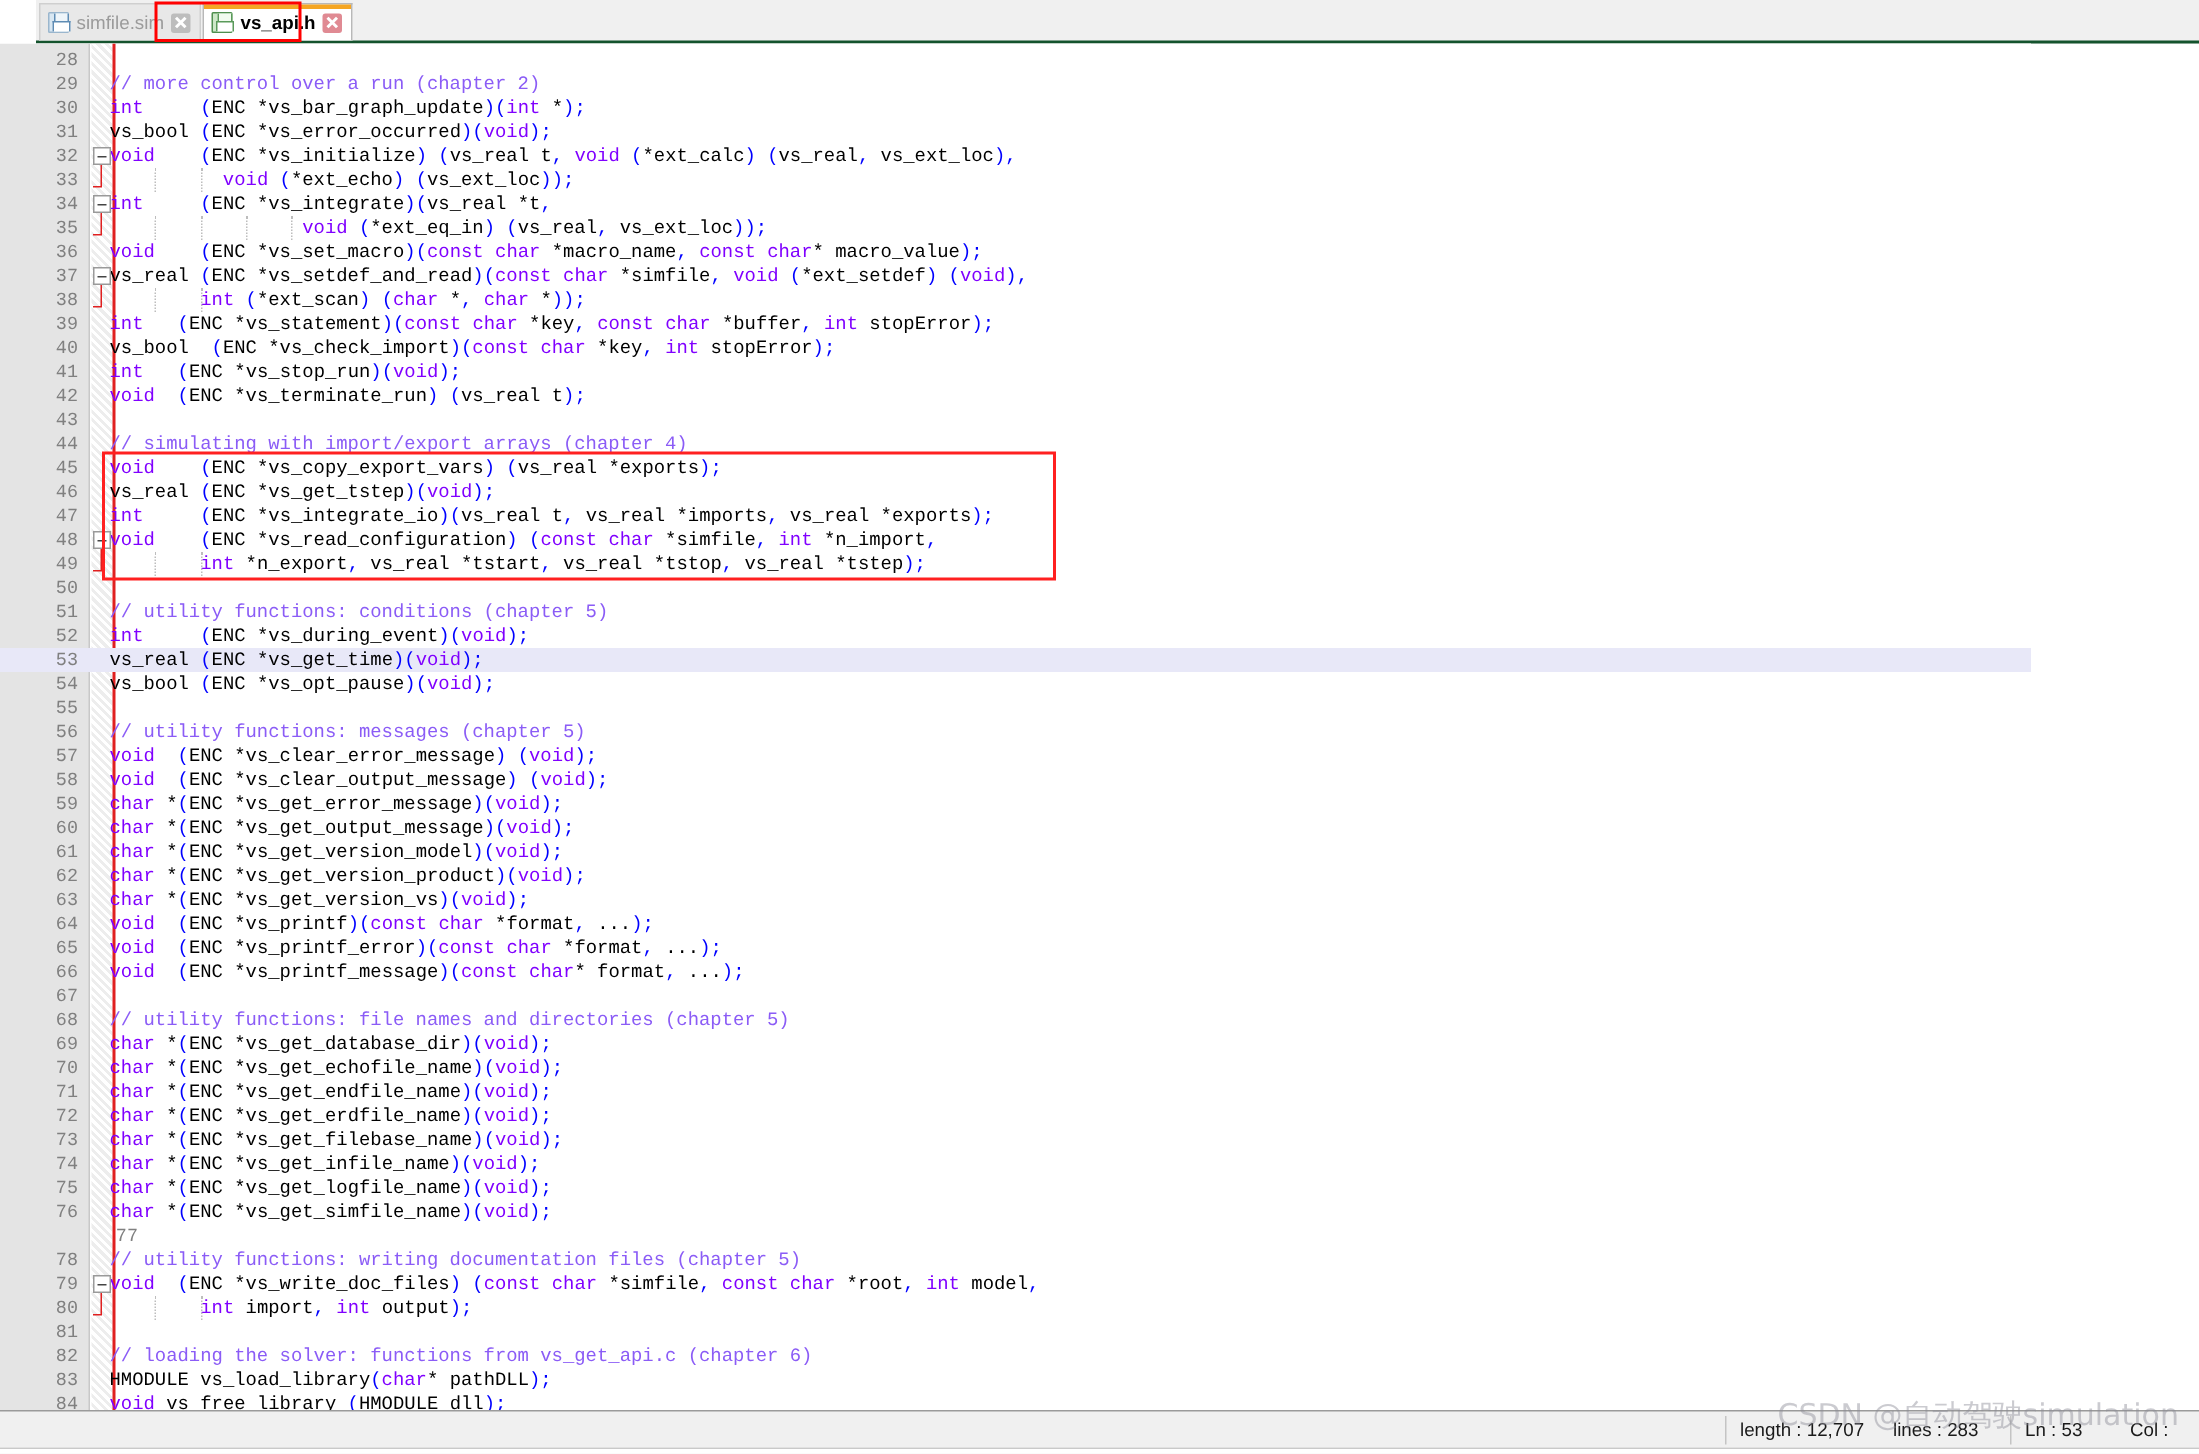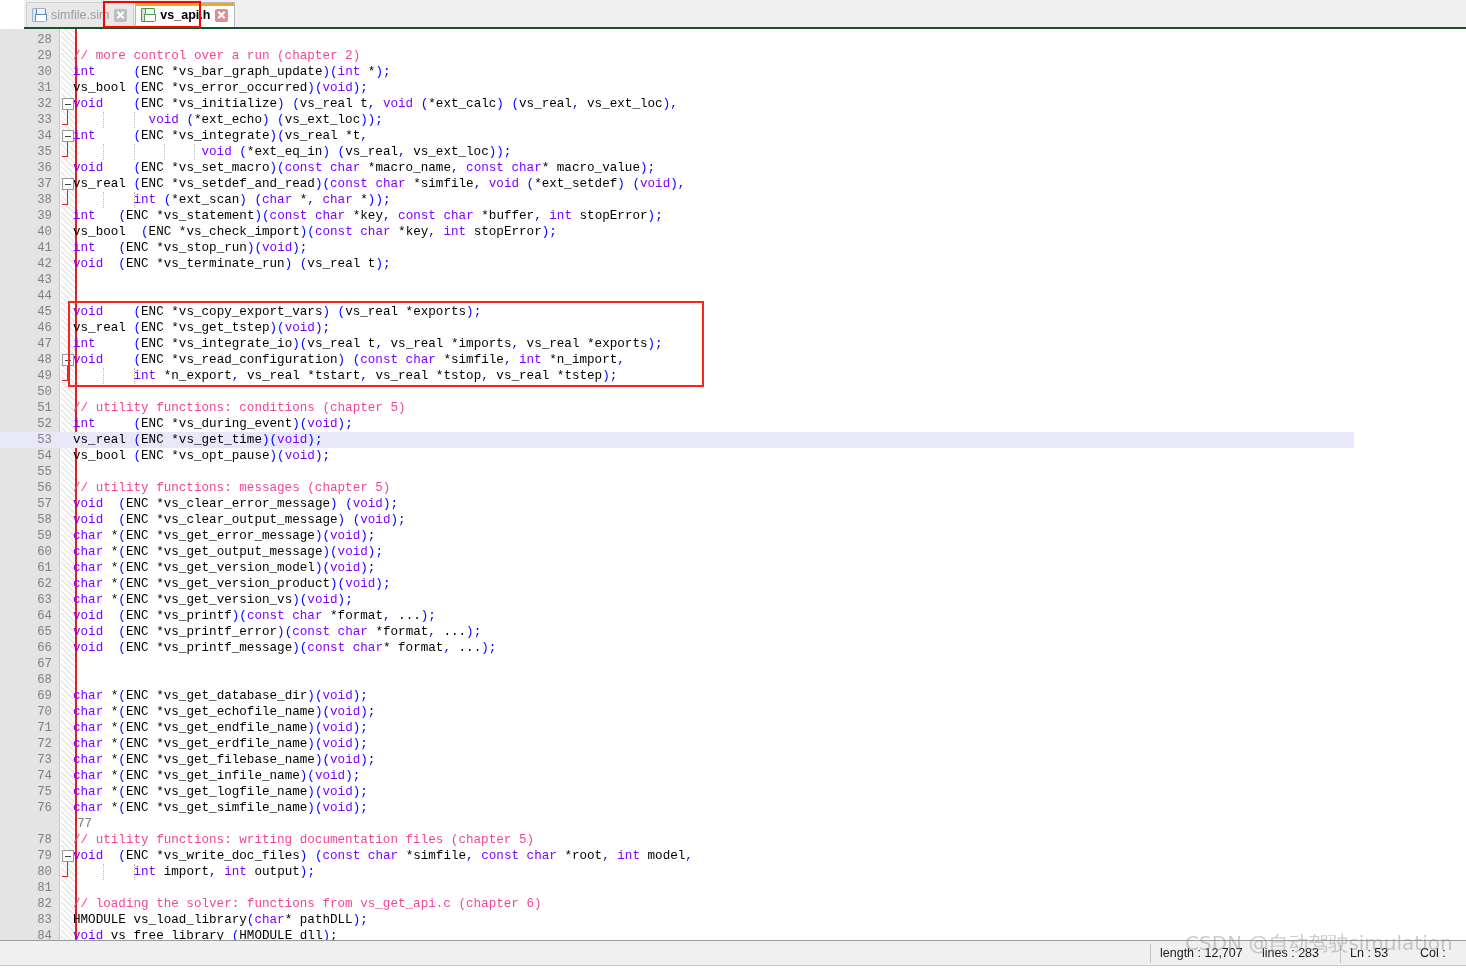--- a/index.html
+++ b/index.html
@@ -110,21 +110,21 @@
     font-family: "Liberation Mono", monospace;
     font-size: 12.3px;
   }
   .code {
     position: absolute; left: 73px;
     color: #000000;
   }
 
   
   .kw   { color: #8000ff; }   
-  .cm   { color: #ec4899; }   
+  .cm   { color: #8b5cf6; }   
   .op   { color: #0000ff; }   
   .id   { color: #000000; }   
 
   
   .fold {
     position: absolute; left: 62px; width: 12px; height: 12px;
     border: 1px solid #9a9a9a; background: #ffffff;
   }
   .fold::after {
     content: ""; position: absolute; left: 2px; top: 4.5px;
@@ -211,21 +211,21 @@
       <div class="row" style="top: 99px;"><span class="lnum">34</span><span class="code"><span class="kw">int</span>     <span class="op">(</span><span class="id">ENC</span> <span class="id">*</span><span class="id">vs_integrate</span><span class="op">)</span><span class="op">(</span><span class="id">vs_real</span> <span class="id">*</span><span class="id">t</span><span class="op">,</span></span></div>
       <div class="row" style="top: 115px;"><span class="lnum">35</span><span class="code">                 <span class="kw">void</span> <span class="op">(</span><span class="id">*</span><span class="id">ext_eq_in</span><span class="op">)</span> <span class="op">(</span><span class="id">vs_real</span><span class="op">,</span> <span class="id">vs_ext_loc</span><span class="op">)</span><span class="op">)</span><span class="op">;</span></span></div>
       <div class="row" style="top: 131px;"><span class="lnum">36</span><span class="code"><span class="kw">void</span>    <span class="op">(</span><span class="id">ENC</span> <span class="id">*</span><span class="id">vs_set_macro</span><span class="op">)</span><span class="op">(</span><span class="kw">const</span> <span class="kw">char</span> <span class="id">*</span><span class="id">macro_name</span><span class="op">,</span> <span class="kw">const</span> <span class="kw">char</span><span class="id">*</span> <span class="id">macro_value</span><span class="op">)</span><span class="op">;</span></span></div>
       <div class="row" style="top: 147px;"><span class="lnum">37</span><span class="code"><span class="id">vs_real</span> <span class="op">(</span><span class="id">ENC</span> <span class="id">*</span><span class="id">vs_setdef_and_read</span><span class="op">)</span><span class="op">(</span><span class="kw">const</span> <span class="kw">char</span> <span class="id">*</span><span class="id">simfile</span><span class="op">,</span> <span class="kw">void</span> <span class="op">(</span><span class="id">*</span><span class="id">ext_setdef</span><span class="op">)</span> <span class="op">(</span><span class="kw">void</span><span class="op">)</span><span class="op">,</span></span></div>
       <div class="row" style="top: 163px;"><span class="lnum">38</span><span class="code">        <span class="kw">int</span> <span class="op">(</span><span class="id">*</span><span class="id">ext_scan</span><span class="op">)</span> <span class="op">(</span><span class="kw">char</span> <span class="id">*</span><span class="op">,</span> <span class="kw">char</span> <span class="id">*</span><span class="op">)</span><span class="op">)</span><span class="op">;</span></span></div>
       <div class="row" style="top: 179px;"><span class="lnum">39</span><span class="code"><span class="kw">int</span>   <span class="op">(</span><span class="id">ENC</span> <span class="id">*</span><span class="id">vs_statement</span><span class="op">)</span><span class="op">(</span><span class="kw">const</span> <span class="kw">char</span> <span class="id">*</span><span class="id">key</span><span class="op">,</span> <span class="kw">const</span> <span class="kw">char</span> <span class="id">*</span><span class="id">buffer</span><span class="op">,</span> <span class="kw">int</span> <span class="id">stopError</span><span class="op">)</span><span class="op">;</span></span></div>
       <div class="row" style="top: 195px;"><span class="lnum">40</span><span class="code"><span class="id">vs_bool</span>  <span class="op">(</span><span class="id">ENC</span> <span class="id">*</span><span class="id">vs_check_import</span><span class="op">)</span><span class="op">(</span><span class="kw">const</span> <span class="kw">char</span> <span class="id">*</span><span class="id">key</span><span class="op">,</span> <span class="kw">int</span> <span class="id">stopError</span><span class="op">)</span><span class="op">;</span></span></div>
       <div class="row" style="top: 211px; padding-left: 40px;"><span class="lnum">41</span><span class="code"><span class="kw">int</span>   <span class="op">(</span><span class="id">ENC</span> <span class="id">*</span><span class="id">vs_stop_run</span><span class="op">)</span><span class="op">(</span><span class="kw">void</span><span class="op">)</span><span class="op">;</span></span></div>
       <div class="row" style="top: 227px;"><span class="lnum">42</span><span class="code"><span class="kw">void</span>  <span class="op">(</span><span class="id">ENC</span> <span class="id">*</span><span class="id">vs_terminate_run</span><span class="op">)</span> <span class="op">(</span><span class="id">vs_real</span> <span class="id">t</span><span class="op">)</span><span class="op">;</span></span></div>
       <div class="row" style="top: 243px;"><span class="lnum">43</span><span class="code"></span></div>
-      <div class="row" style="top: 259px;"><span class="lnum">44</span></div>
+      <div class="row" style="top: 259px;"><span class="lnum">44</span><span class="code"><span class="cm">// simulating with import/export arrays (chapter 4)</span></span></div>
       <div class="row" style="top: 275px;"><span class="lnum">45</span><span class="code"><span class="kw">void</span>    <span class="op">(</span><span class="id">ENC</span> <span class="id">*</span><span class="id">vs_copy_export_vars</span><span class="op">)</span> <span class="op">(</span><span class="id">vs_real</span> <span class="id">*</span><span class="id">exports</span><span class="op">)</span><span class="op">;</span></span></div>
       <div class="row" style="top: 291px;"><span class="lnum">46</span><span class="code"><span class="id">vs_real</span> <span class="op">(</span><span class="id">ENC</span> <span class="id">*</span><span class="id">vs_get_tstep</span><span class="op">)</span><span class="op">(</span><span class="kw">void</span><span class="op">)</span><span class="op">;</span></span></div>
       <div class="row" style="top: 307px;"><span class="lnum">47</span><span class="code"><span class="kw">int</span>     <span class="op">(</span><span class="id">ENC</span> <span class="id">*</span><span class="id">vs_integrate_io</span><span class="op">)</span><span class="op">(</span><span class="id">vs_real</span> <span class="id">t</span><span class="op">,</span> <span class="id">vs_real</span> <span class="id">*</span><span class="id">imports</span><span class="op">,</span> <span class="id">vs_real</span> <span class="id">*</span><span class="id">exports</span><span class="op">)</span><span class="op">;</span></span></div>
       <div class="row" style="top: 323px;"><span class="lnum">48</span><span class="code"><span class="kw">void</span>    <span class="op">(</span><span class="id">ENC</span> <span class="id">*</span><span class="id">vs_read_configuration</span><span class="op">)</span> <span class="op">(</span><span class="kw">const</span> <span class="kw">char</span> <span class="id">*</span><span class="id">simfile</span><span class="op">,</span> <span class="kw">int</span> <span class="id">*</span><span class="id">n_import</span><span class="op">,</span></span></div>
       <div class="row" style="top: 339px;"><span class="lnum">49</span><span class="code">        <span class="kw">int</span> <span class="id">*</span><span class="id">n_export</span><span class="op">,</span> <span class="id">vs_real</span> <span class="id">*</span><span class="id">tstart</span><span class="op">,</span> <span class="id">vs_real</span> <span class="id">*</span><span class="id">tstop</span><span class="op">,</span> <span class="id">vs_real</span> <span class="id">*</span><span class="id">tstep</span><span class="op">)</span><span class="op">;</span></span></div>
       <div class="row" style="top: 355px;"><span class="lnum">50</span><span class="code"></span></div>
       <div class="row" style="top: 371px;"><span class="lnum">51</span><span class="code"><span class="cm">// utility functions: conditions (chapter 5)</span></span></div>
       <div class="row" style="top: 387px;"><span class="lnum">52</span><span class="code"><span class="kw">int</span>     <span class="op">(</span><span class="id">ENC</span> <span class="id">*</span><span class="id">vs_during_event</span><span class="op">)</span><span class="op">(</span><span class="kw">void</span><span class="op">)</span><span class="op">;</span></span></div>
       <div class="row cur" style="top: 403px;"><span class="lnum">53</span><span class="code"><span class="id">vs_real</span> <span class="op">(</span><span class="id">ENC</span> <span class="id">*</span><span class="id">vs_get_time</span><span class="op">)</span><span class="op">(</span><span class="kw">void</span><span class="op">)</span><span class="op">;</span></span></div>
       <div class="row" style="top: 419px;"><span class="lnum">54</span><span class="code"><span class="id">vs_bool</span> <span class="op">(</span><span class="id">ENC</span> <span class="id">*</span><span class="id">vs_opt_pause</span><span class="op">)</span><span class="op">(</span><span class="kw">void</span><span class="op">)</span><span class="op">;</span></span></div>
@@ -235,21 +235,21 @@
       <div class="row" style="top: 483px;"><span class="lnum">58</span><span class="code"><span class="kw">void</span>  <span class="op">(</span><span class="id">ENC</span> <span class="id">*</span><span class="id">vs_clear_output_message</span><span class="op">)</span> <span class="op">(</span><span class="kw">void</span><span class="op">)</span><span class="op">;</span></span></div>
       <div class="row" style="top: 499px;"><span class="lnum">59</span><span class="code"><span class="kw">char</span> <span class="id">*</span><span class="op">(</span><span class="id">ENC</span> <span class="id">*</span><span class="id">vs_get_error_message</span><span class="op">)</span><span class="op">(</span><span class="kw">void</span><span class="op">)</span><span class="op">;</span></span></div>
       <div class="row" style="top: 515px;"><span class="lnum">60</span><span class="code"><span class="kw">char</span> <span class="id">*</span><span class="op">(</span><span class="id">ENC</span> <span class="id">*</span><span class="id">vs_get_output_message</span><span class="op">)</span><span class="op">(</span><span class="kw">void</span><span class="op">)</span><span class="op">;</span></span></div>
       <div class="row" style="top: 531px;"><span class="lnum">61</span><span class="code"><span class="kw">char</span> <span class="id">*</span><span class="op">(</span><span class="id">ENC</span> <span class="id">*</span><span class="id">vs_get_version_model</span><span class="op">)</span><span class="op">(</span><span class="kw">void</span><span class="op">)</span><span class="op">;</span></span></div>
       <div class="row" style="top: 547px;"><span class="lnum">62</span><span class="code"><span class="kw">char</span> <span class="id">*</span><span class="op">(</span><span class="id">ENC</span> <span class="id">*</span><span class="id">vs_get_version_product</span><span class="op">)</span><span class="op">(</span><span class="kw">void</span><span class="op">)</span><span class="op">;</span></span></div>
       <div class="row" style="top: 563px;"><span class="lnum">63</span><span class="code"><span class="kw">char</span> <span class="id">*</span><span class="op">(</span><span class="id">ENC</span> <span class="id">*</span><span class="id">vs_get_version_vs</span><span class="op">)</span><span class="op">(</span><span class="kw">void</span><span class="op">)</span><span class="op">;</span></span></div>
       <div class="row" style="top: 579px;"><span class="lnum">64</span><span class="code"><span class="kw">void</span>  <span class="op">(</span><span class="id">ENC</span> <span class="id">*</span><span class="id">vs_printf</span><span class="op">)</span><span class="op">(</span><span class="kw">const</span> <span class="kw">char</span> <span class="id">*</span><span class="id">format</span><span class="op">,</span> ...<span class="op">)</span><span class="op">;</span></span></div>
       <div class="row" style="top: 595px;"><span class="lnum">65</span><span class="code"><span class="kw">void</span>  <span class="op">(</span><span class="id">ENC</span> <span class="id">*</span><span class="id">vs_printf_error</span><span class="op">)</span><span class="op">(</span><span class="kw">const</span> <span class="kw">char</span> <span class="id">*</span><span class="id">format</span><span class="op">,</span> ...<span class="op">)</span><span class="op">;</span></span></div>
       <div class="row" style="top: 611px;"><span class="lnum">66</span><span class="code"><span class="kw">void</span>  <span class="op">(</span><span class="id">ENC</span> <span class="id">*</span><span class="id">vs_printf_message</span><span class="op">)</span><span class="op">(</span><span class="kw">const</span> <span class="kw">char</span><span class="id">*</span> <span class="id">format</span><span class="op">,</span> ...<span class="op">)</span><span class="op">;</span></span></div>
       <div class="row" style="top: 627px;"><span class="lnum">67</span><span class="code"></span></div>
-      <div class="row" style="top: 643px;"><span class="lnum">68</span></div>
+      <div class="row" style="top: 643px;"><span class="lnum">68</span><span class="code"><span class="cm">// utility functions: file names and directories (chapter 5)</span></span></div>
       <div class="row" style="top: 659px;"><span class="lnum">69</span><span class="code"><span class="kw">char</span> <span class="id">*</span><span class="op">(</span><span class="id">ENC</span> <span class="id">*</span><span class="id">vs_get_database_dir</span><span class="op">)</span><span class="op">(</span><span class="kw">void</span><span class="op">)</span><span class="op">;</span></span></div>
       <div class="row" style="top: 675px;"><span class="lnum">70</span><span class="code"><span class="kw">char</span> <span class="id">*</span><span class="op">(</span><span class="id">ENC</span> <span class="id">*</span><span class="id">vs_get_echofile_name</span><span class="op">)</span><span class="op">(</span><span class="kw">void</span><span class="op">)</span><span class="op">;</span></span></div>
       <div class="row" style="top: 691px;"><span class="lnum">71</span><span class="code"><span class="kw">char</span> <span class="id">*</span><span class="op">(</span><span class="id">ENC</span> <span class="id">*</span><span class="id">vs_get_endfile_name</span><span class="op">)</span><span class="op">(</span><span class="kw">void</span><span class="op">)</span><span class="op">;</span></span></div>
       <div class="row" style="top: 707px;"><span class="lnum">72</span><span class="code"><span class="kw">char</span> <span class="id">*</span><span class="op">(</span><span class="id">ENC</span> <span class="id">*</span><span class="id">vs_get_erdfile_name</span><span class="op">)</span><span class="op">(</span><span class="kw">void</span><span class="op">)</span><span class="op">;</span></span></div>
       <div class="row" style="top: 723px;"><span class="lnum">73</span><span class="code"><span class="kw">char</span> <span class="id">*</span><span class="op">(</span><span class="id">ENC</span> <span class="id">*</span><span class="id">vs_get_filebase_name</span><span class="op">)</span><span class="op">(</span><span class="kw">void</span><span class="op">)</span><span class="op">;</span></span></div>
       <div class="row" style="top: 739px;"><span class="lnum">74</span><span class="code"><span class="kw">char</span> <span class="id">*</span><span class="op">(</span><span class="id">ENC</span> <span class="id">*</span><span class="id">vs_get_infile_name</span><span class="op">)</span><span class="op">(</span><span class="kw">void</span><span class="op">)</span><span class="op">;</span></span></div>
       <div class="row" style="top: 755px;"><span class="lnum">75</span><span class="code"><span class="kw">char</span> <span class="id">*</span><span class="op">(</span><span class="id">ENC</span> <span class="id">*</span><span class="id">vs_get_logfile_name</span><span class="op">)</span><span class="op">(</span><span class="kw">void</span><span class="op">)</span><span class="op">;</span></span></div>
       <div class="row" style="top: 771px;"><span class="lnum">76</span><span class="code"><span class="kw">char</span> <span class="id">*</span><span class="op">(</span><span class="id">ENC</span> <span class="id">*</span><span class="id">vs_get_simfile_name</span><span class="op">)</span><span class="op">(</span><span class="kw">void</span><span class="op">)</span><span class="op">;</span></span></div>
       <div class="row" style="top: 787px; margin-left: 40px;"><span class="lnum">77</span><span class="code"></span></div>
       <div class="row" style="top: 803px;"><span class="lnum">78</span><span class="code"><span class="cm">// utility functions: writing documentation files (chapter 5)</span></span></div>

